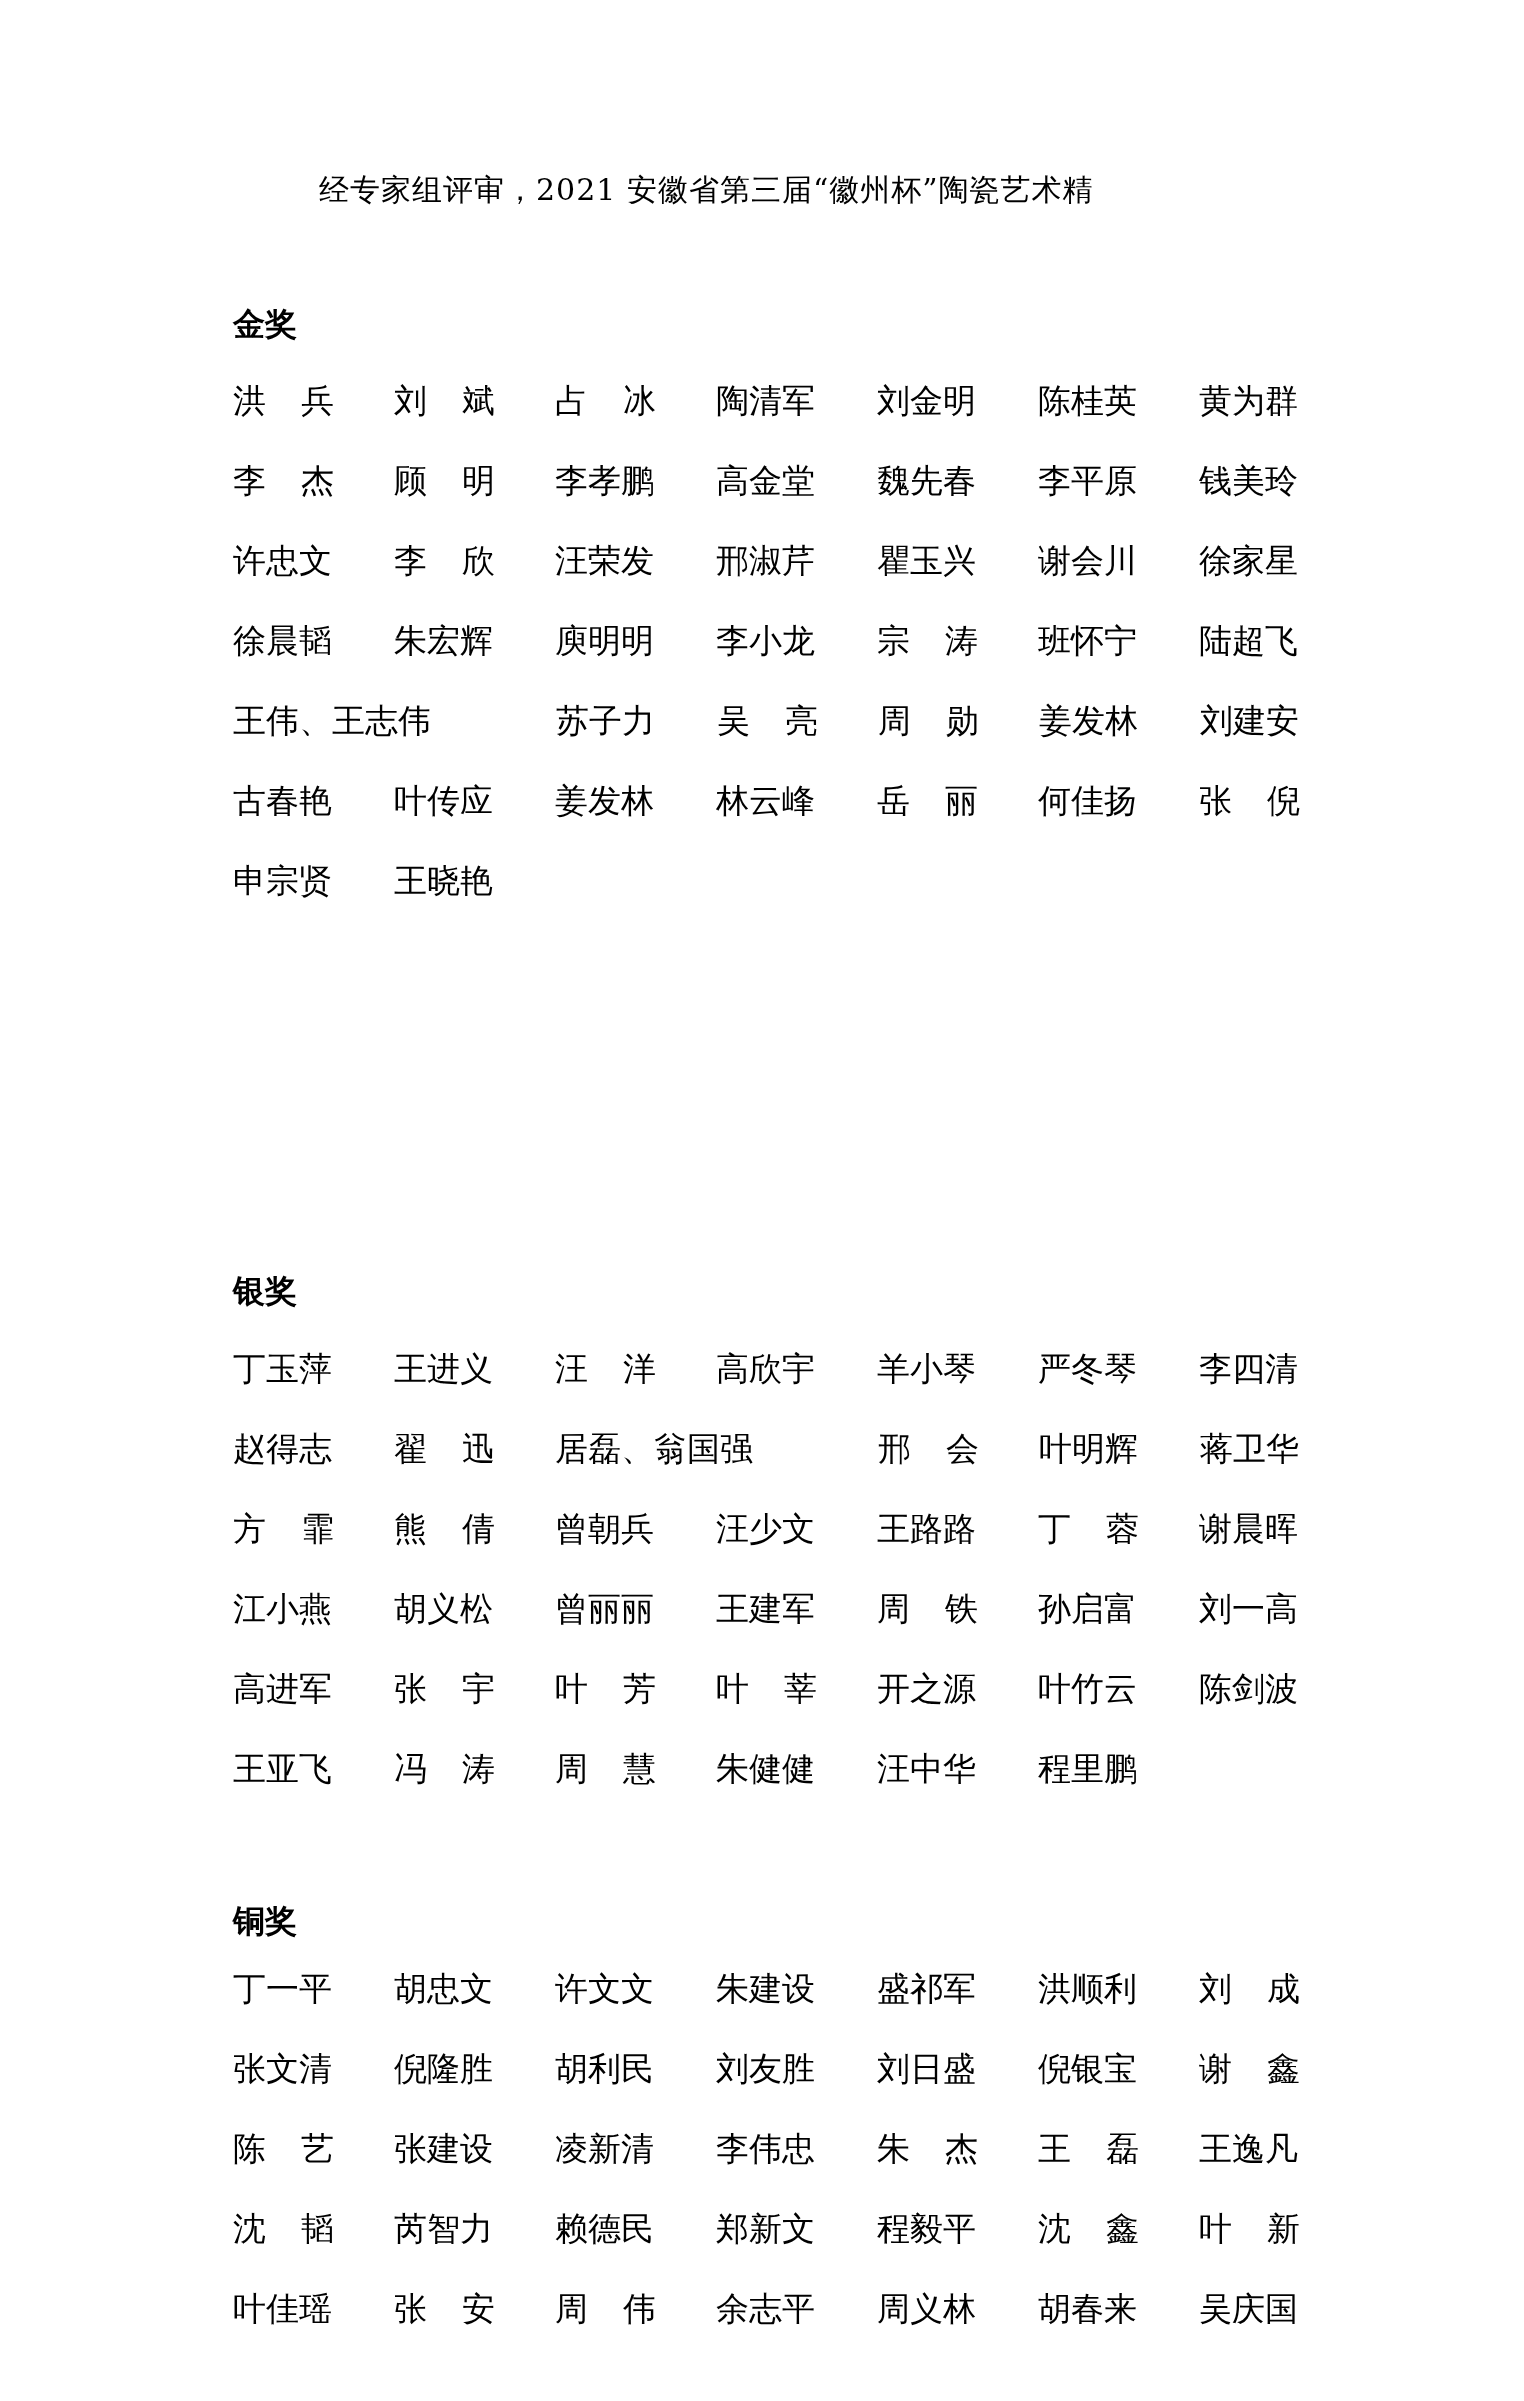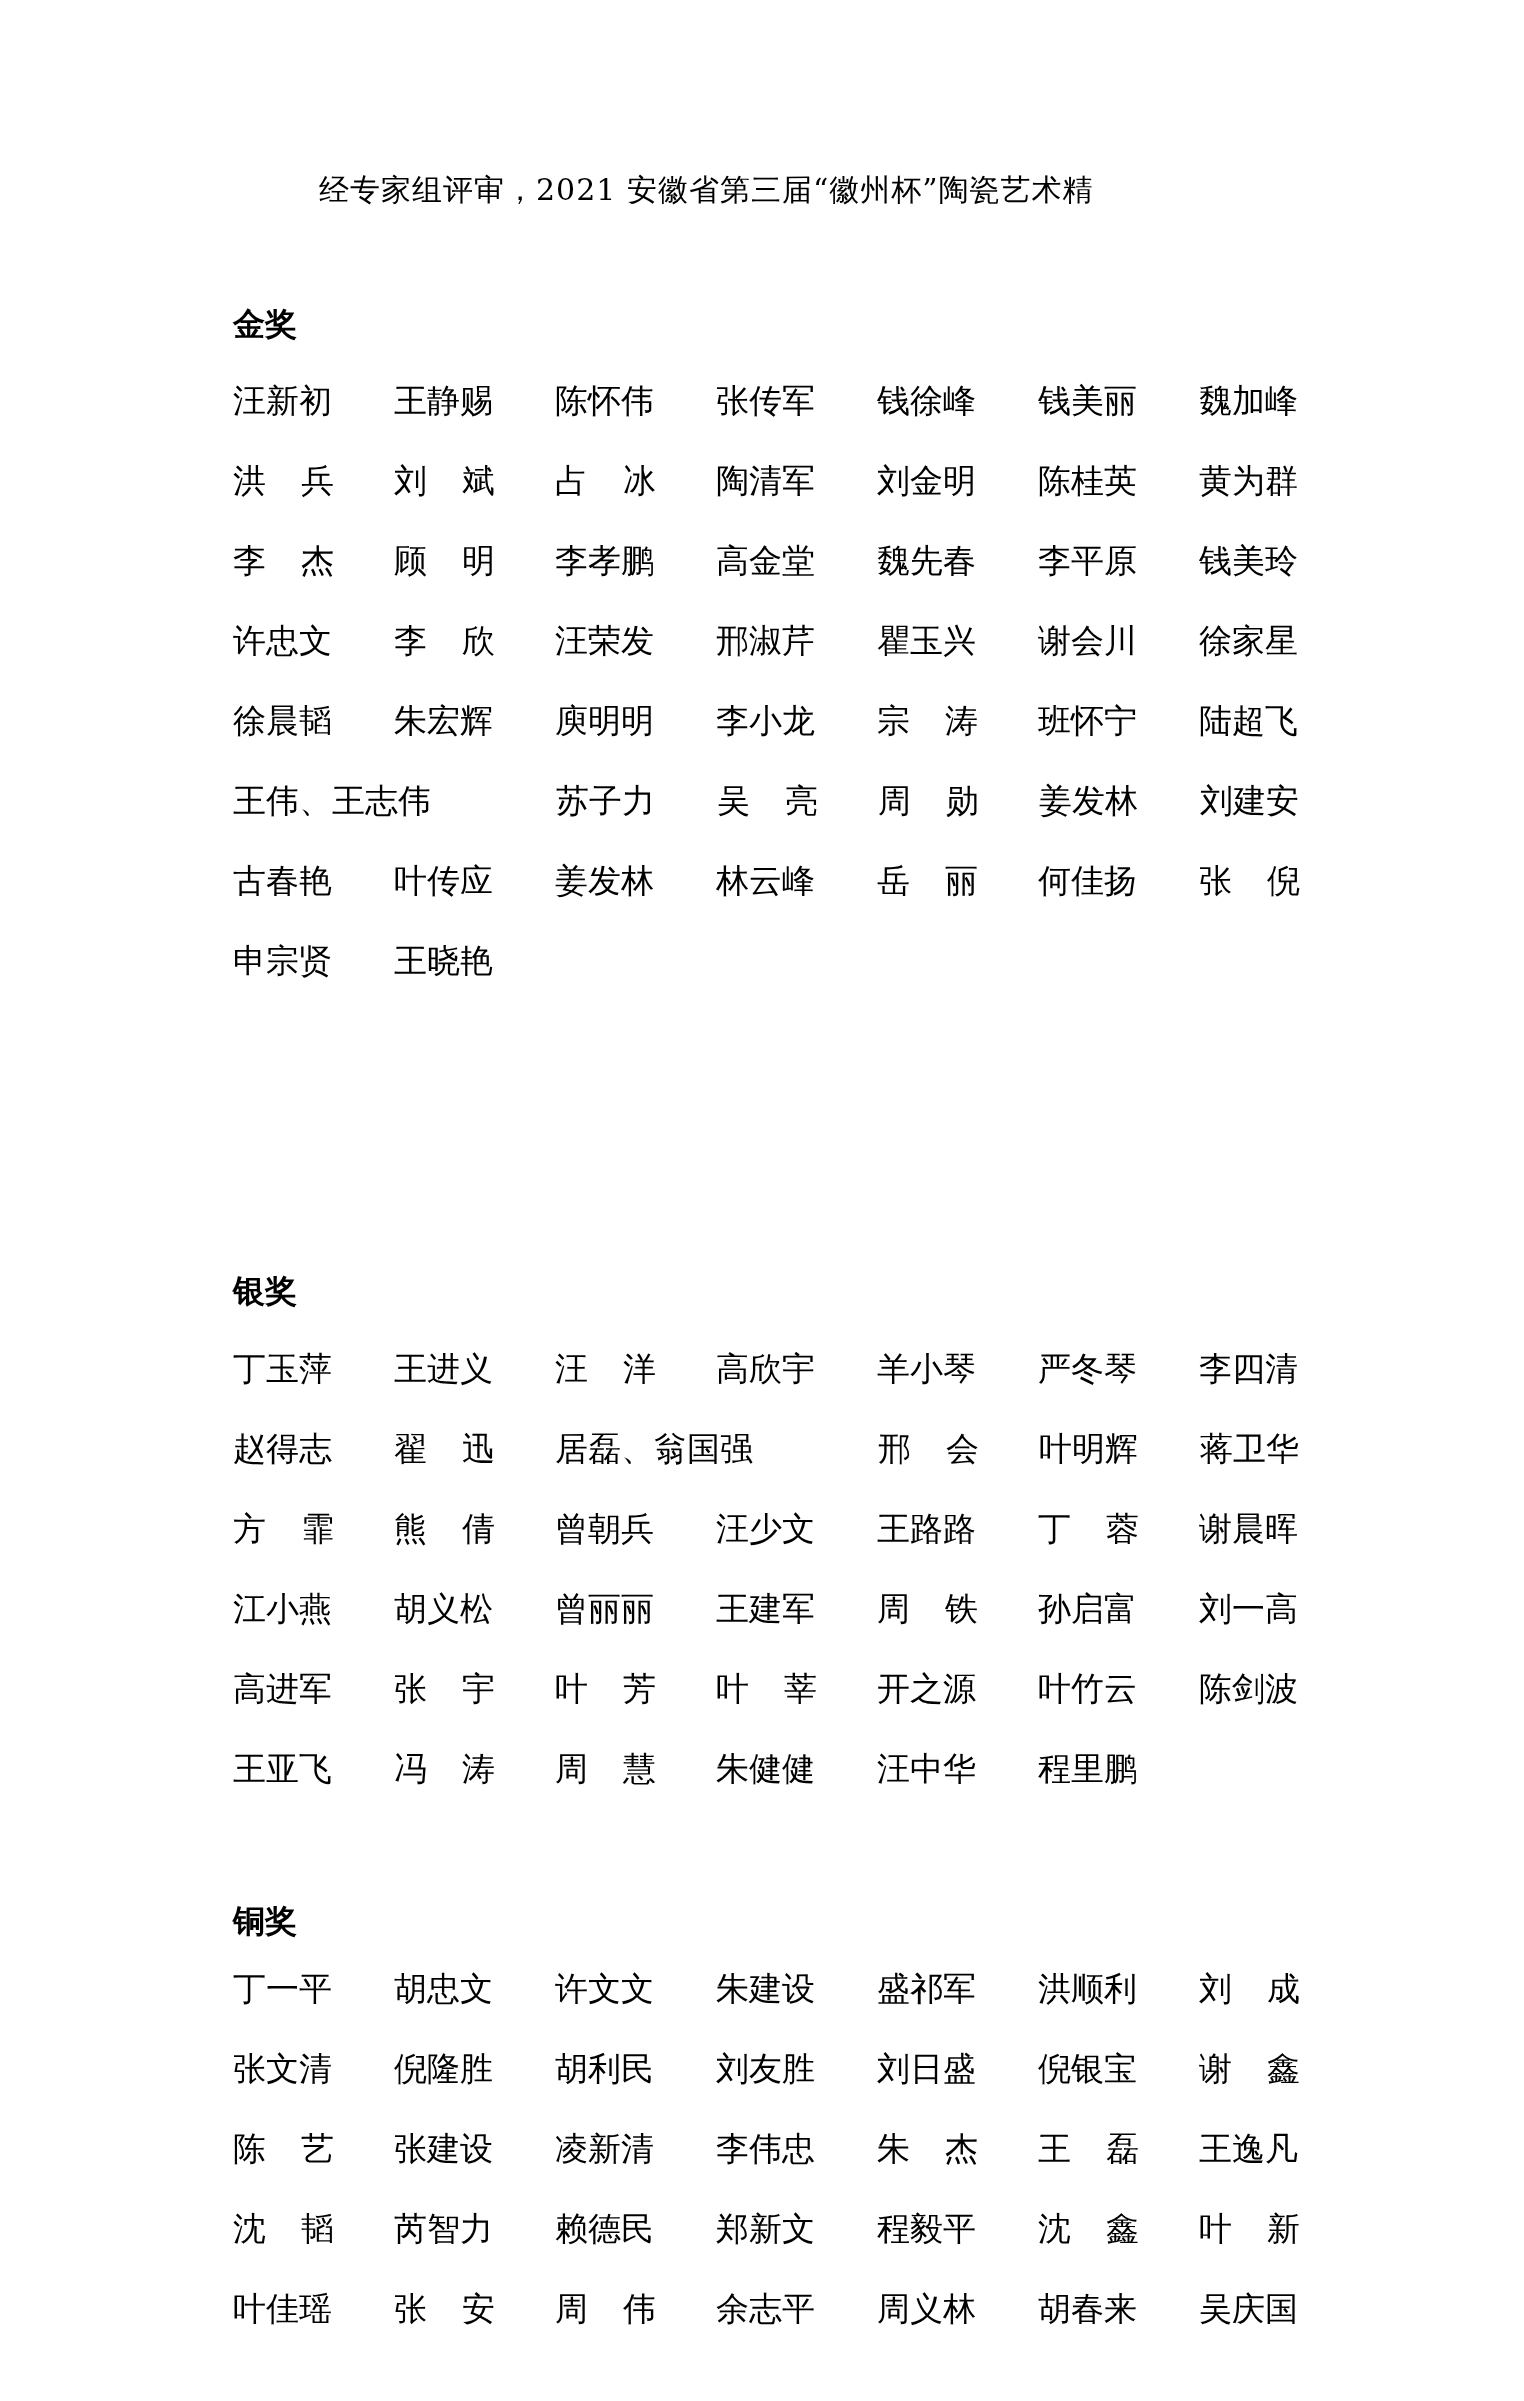--- a/index.html
+++ b/index.html
@@ -79,29 +79,20 @@
 
 <div class="page">
 
   <div class="intro">
     <span class="line1">经专家组评审，2021 安徽省第三届“徽州杯”陶瓷艺术精</span>
   </div>
 
   <div class="heading" style="top:303px">金奖</div>
   <div class="grid" id="grid-0" style="top:379px">
       <div class="row">
-        <div class="cell">汪新初</div>
-        <div class="cell">王静赐</div>
-        <div class="cell">陈怀伟</div>
-        <div class="cell">张传军</div>
-        <div class="cell">钱徐峰</div>
-        <div class="cell">钱美丽</div>
-        <div class="cell">魏加峰</div>
-      </div>
-      <div class="row">
         <div class="cell two">洪兵</div>
         <div class="cell two">刘斌</div>
         <div class="cell two">占冰</div>
         <div class="cell">陶清军</div>
         <div class="cell">刘金明</div>
         <div class="cell">陈桂英</div>
         <div class="cell">黄为群</div>
       </div>
       <div class="row">
         <div class="cell two">李杰</div>

